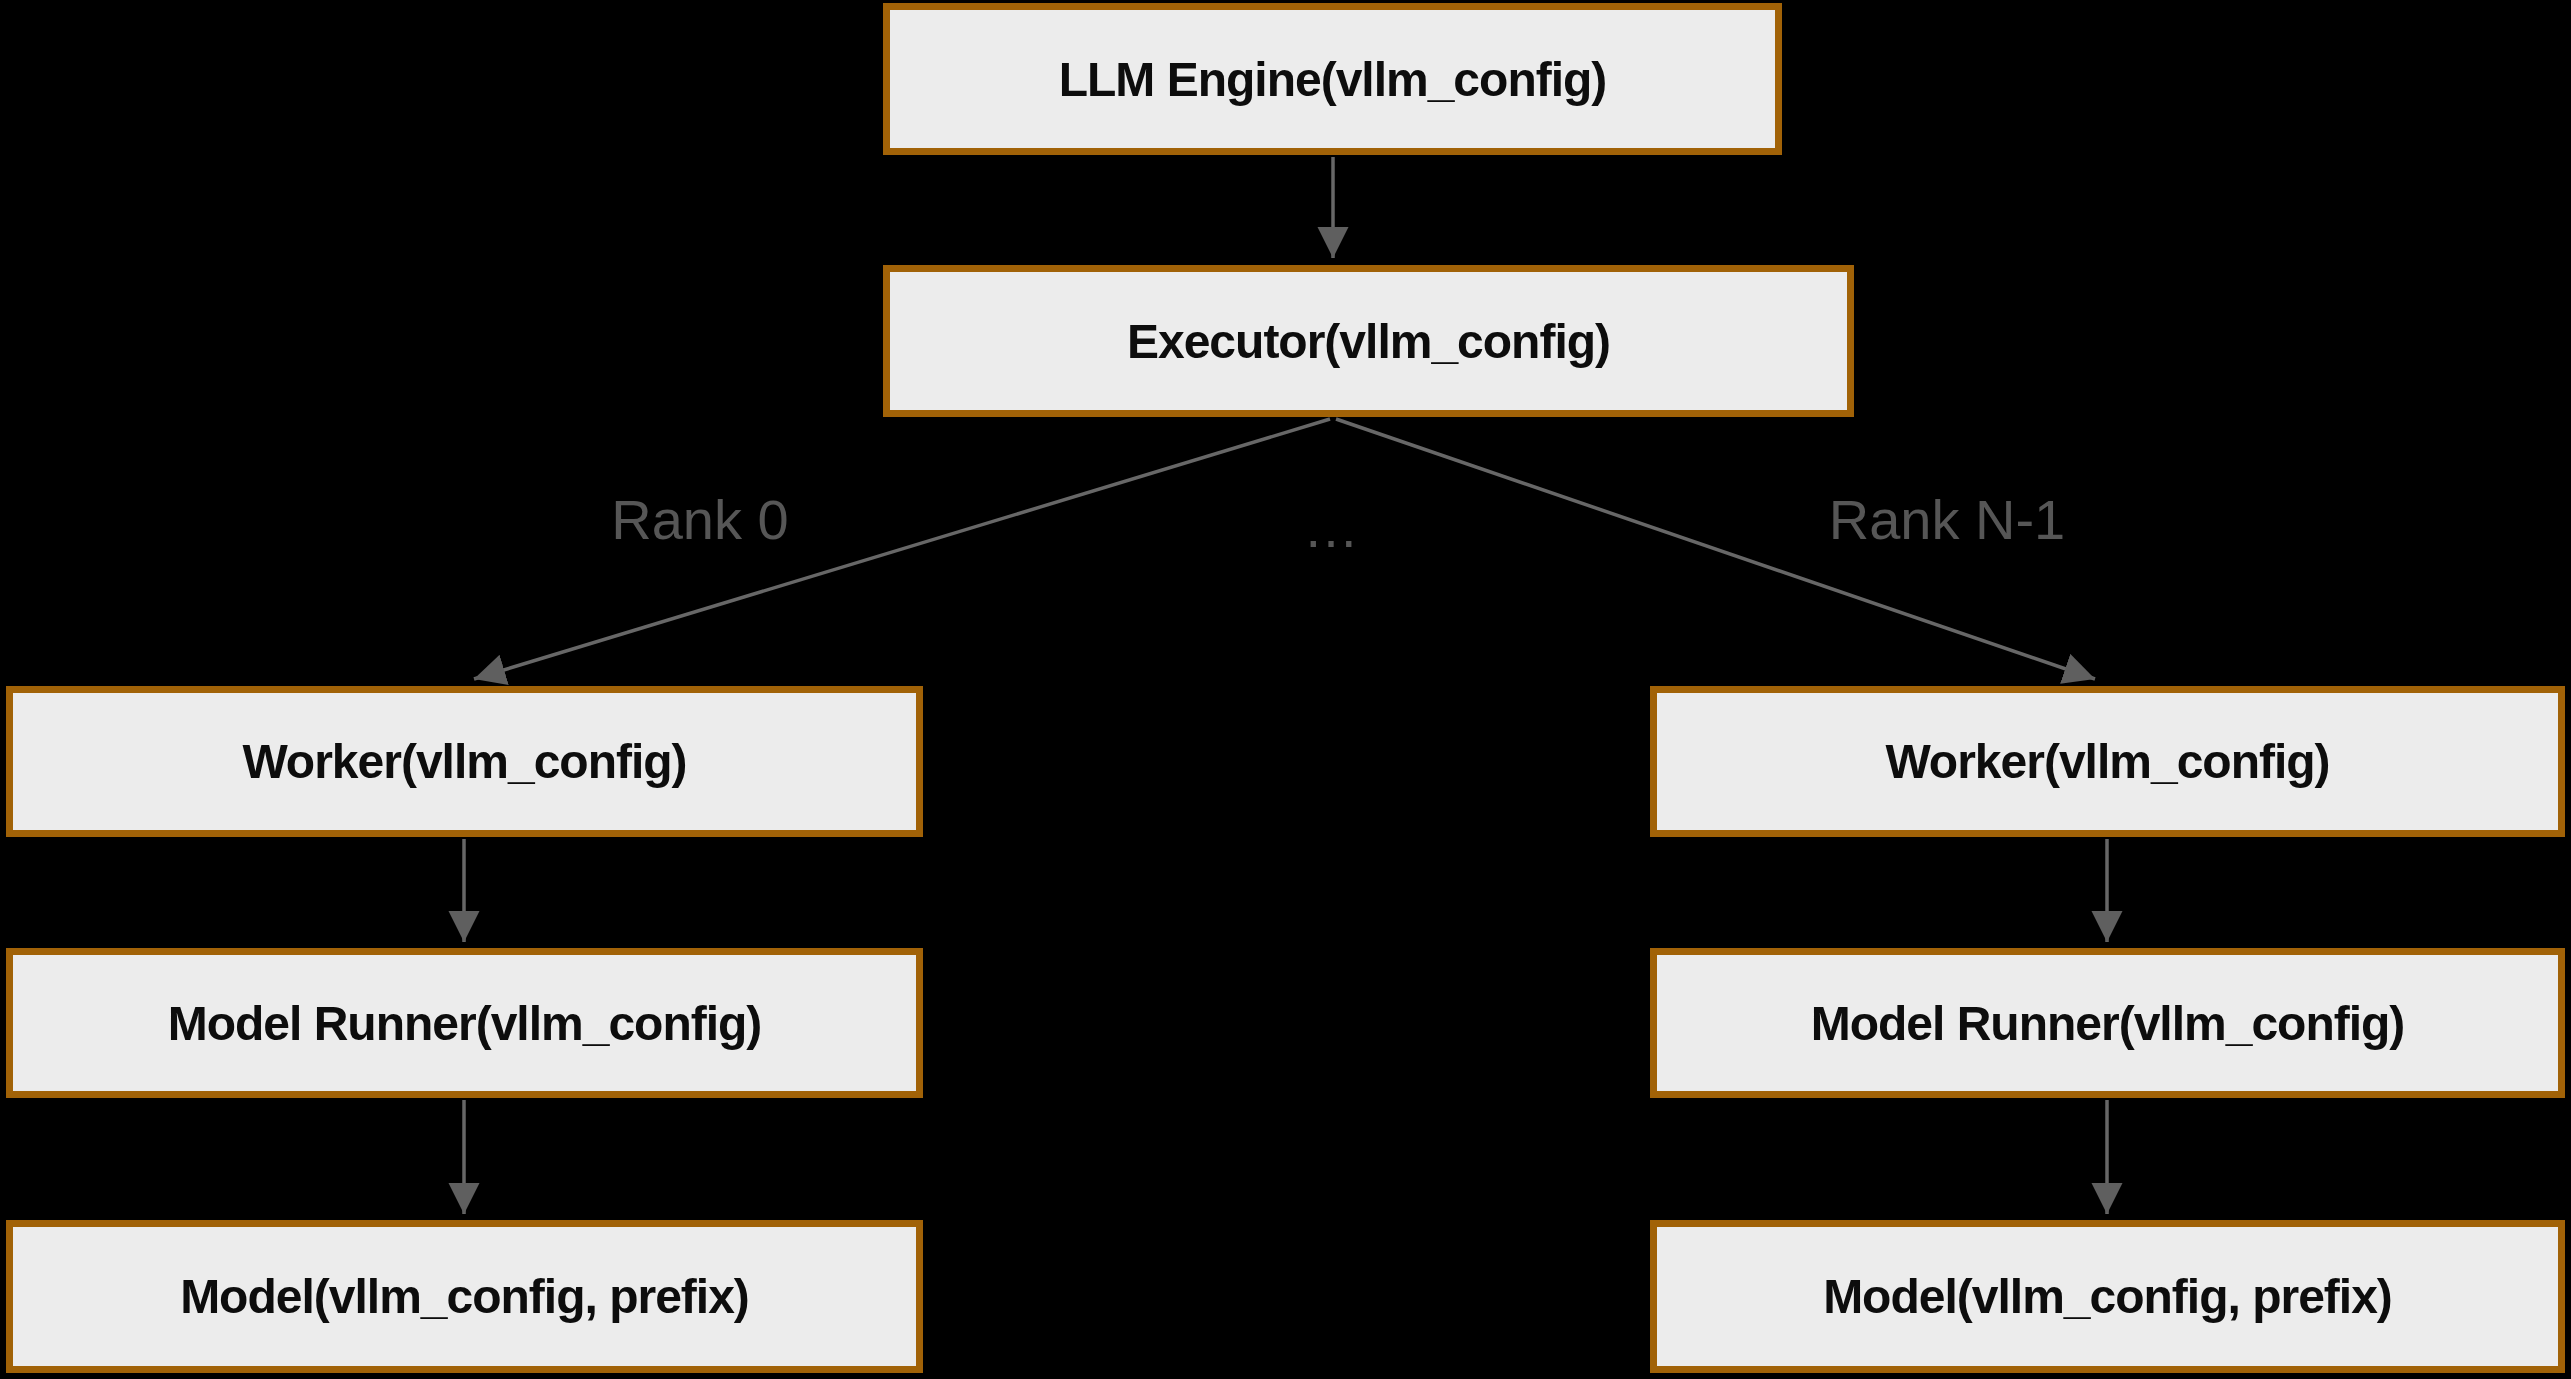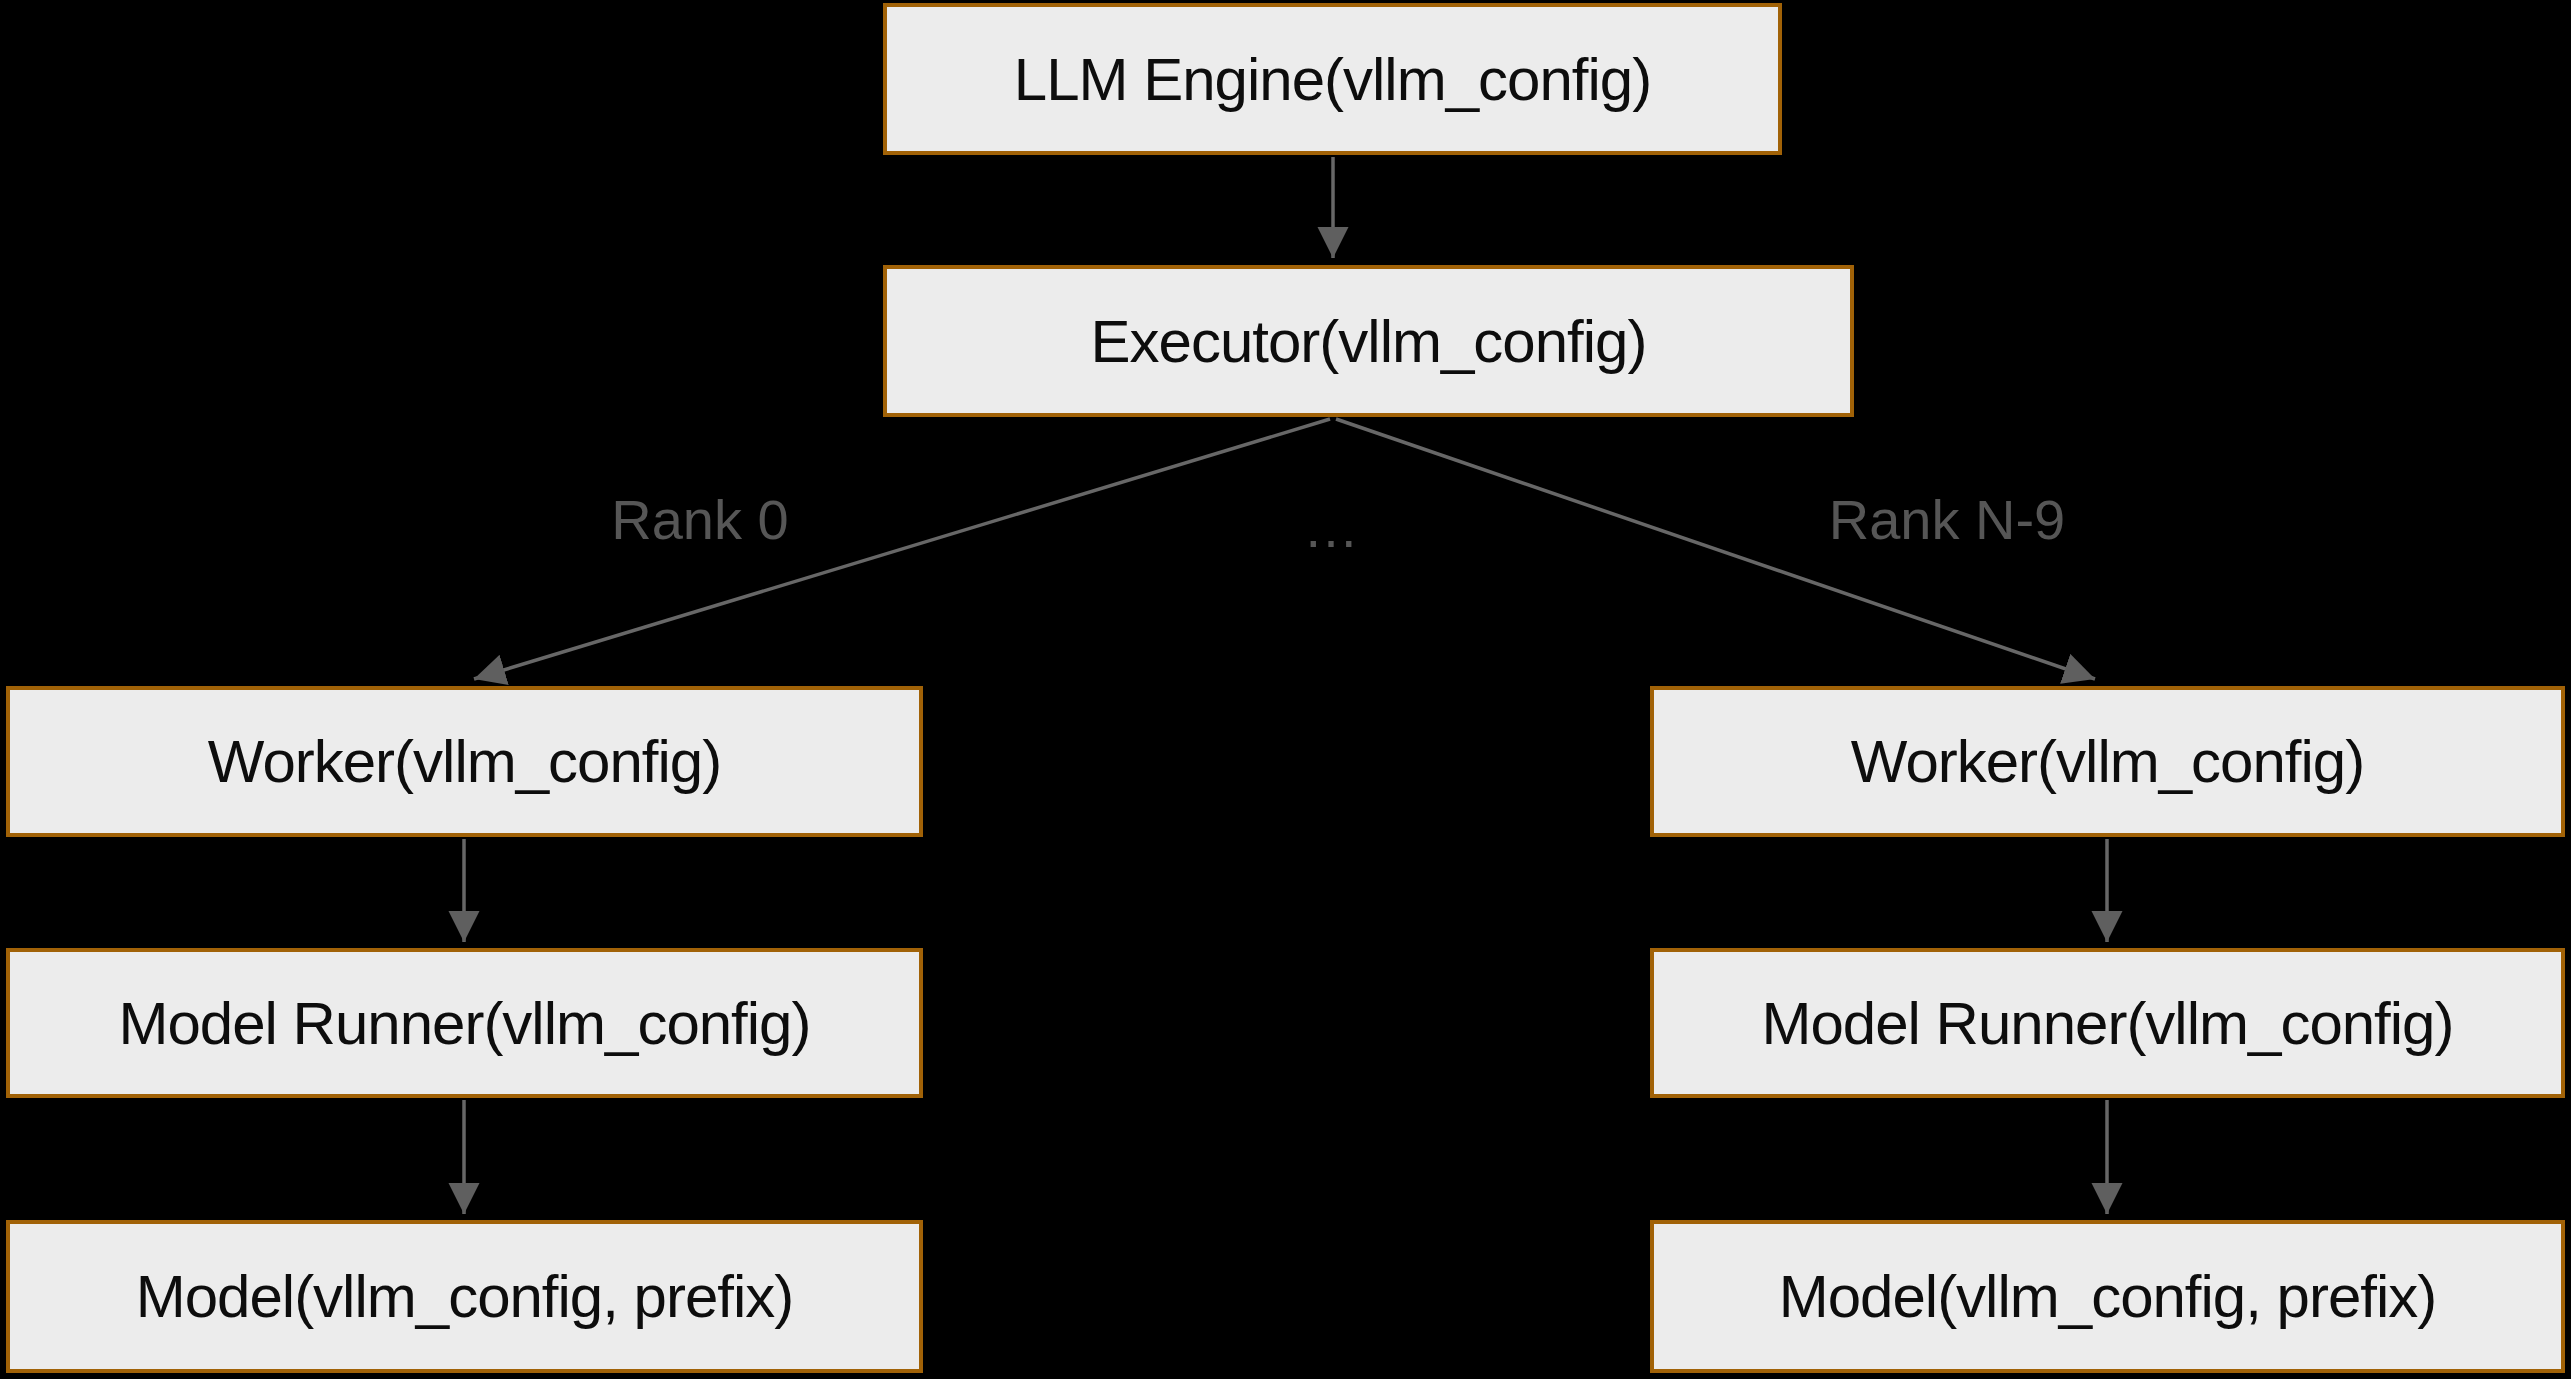--- a/index.html
+++ b/index.html
@@ -20,28 +20,28 @@
   .edges {
     position: absolute;
     left: 0;
     top: 0;
     width: 2571px;
     height: 1379px;
   }
   .node {
     position: absolute;
     background: #ececec;
-    border: 4px solid #a16207;
+    border: 7px solid #a16207;
     box-sizing: border-box;
     display: flex;
     align-items: center;
     justify-content: center;
     color: #0d0d0d;
-    font-size: 60px;
-    font-weight: normal;
+    font-size: 48px;
+    font-weight: bold;
     letter-spacing: -1px;
     white-space: nowrap;
   }
   .edge-label {
     position: absolute;
     transform: translate(-50%, -50%);
     color: #565656;
     font-size: 56px;
     font-weight: normal;
     white-space: nowrap;
@@ -72,21 +72,21 @@
   </div>
 
   <div class="node" style="left:883px; top:265px; width:971px; height:152px;">
     <span>Executor(vllm_config)</span>
   </div>
 
   <div class="edge-label" style="left:700px; top:519px;">Rank 0</div>
 
   <div class="edge-label" style="left:1331px; top:527px;">…</div>
 
-  <div class="edge-label" style="left:1947px; top:519px;">Rank N-9</div>
+  <div class="edge-label" style="left:1947px; top:519px;">Rank N-1</div>
 
   <div class="node" style="left:6px; top:686px; width:917px; height:151px;">
     <span>Worker(vllm_config)</span>
   </div>
 
   <div class="node" style="left:6px; top:948px; width:917px; height:150px;">
     <span>Model Runner(vllm_config)</span>
   </div>
 
   <div class="node" style="left:6px; top:1220px; width:917px; height:153px;">

